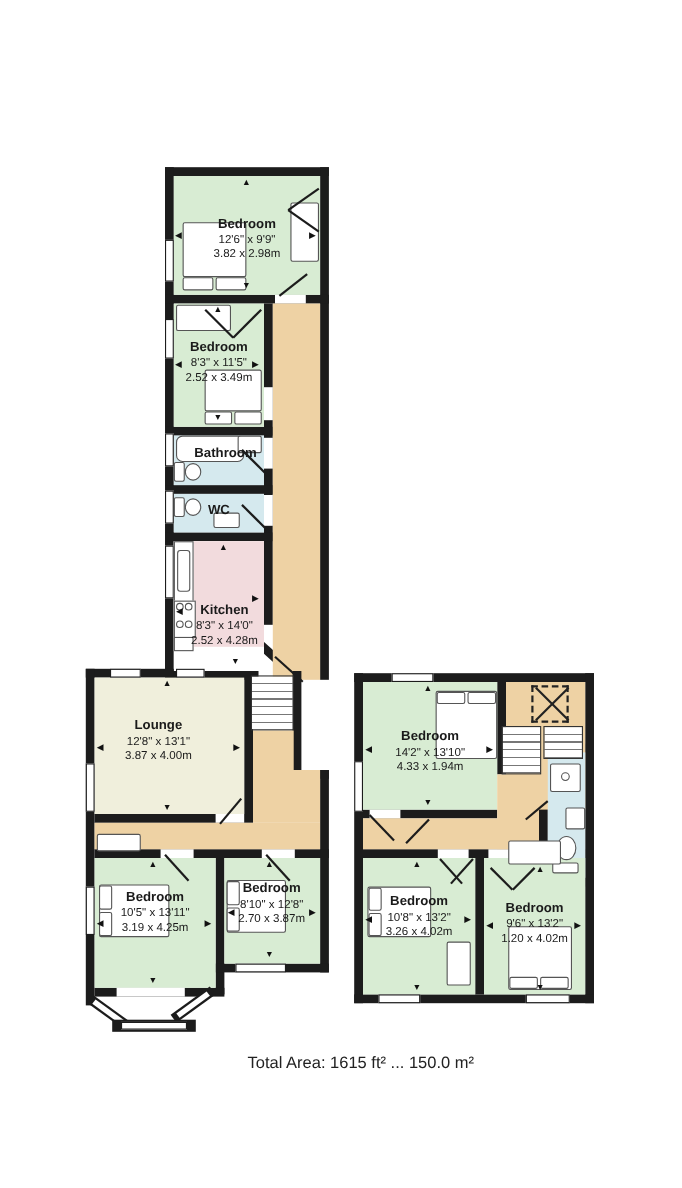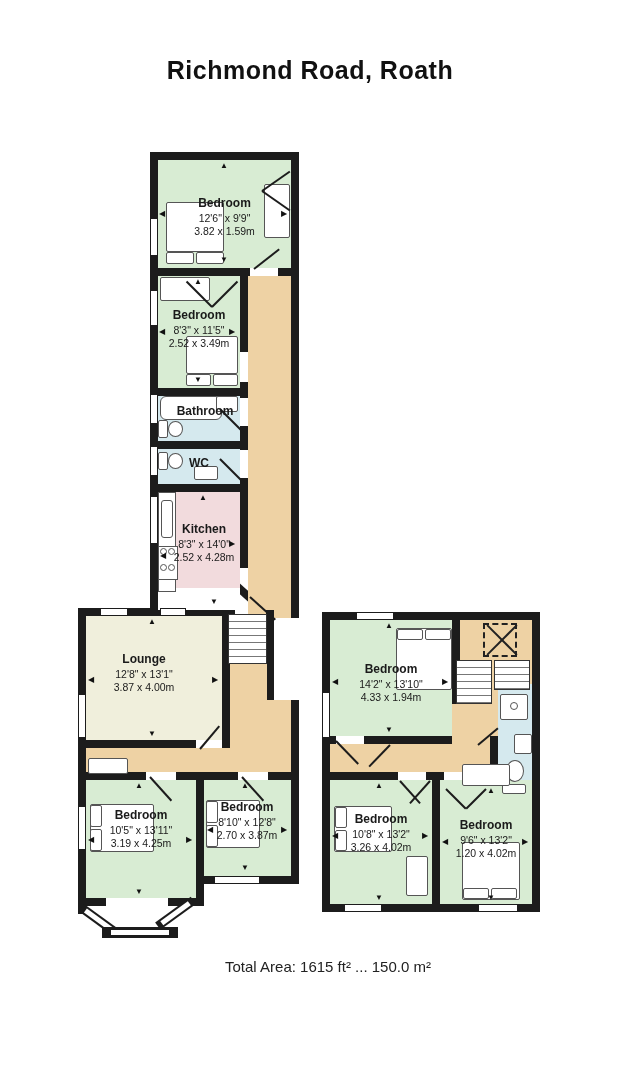--- a/index.html
+++ b/index.html
@@ -34,21 +34,20 @@
   .hob{position:absolute;display:flex;flex-wrap:wrap;gap:1px;padding:1px;background:#fff;border:1px solid #555;box-sizing:border-box;}
   .burner{width:7px;height:7px;border:1px solid #555;border-radius:50%;box-sizing:border-box;}
   .ftr1{position:absolute;left:0;top:958px;width:620px;text-align:center;font-size:15px;color:#222;padding-left:18px;}
   .ftr2{position:absolute;left:0;top:986px;width:620px;text-align:center;font-size:11px;color:#333;}
 </style>
 </head>
 <body>
 
 <div id="canvas">
 
-  <div class="ttl">Richmond Road, Roath</div>
 
   <div class="w" style="left:150px;top:152px;width:149px;height:8px"></div>
   <div class="w" style="left:150px;top:152px;width:8px;height:466px"></div>
   <div class="w" style="left:291px;top:152px;width:8px;height:466px"></div>
   <div class="w" style="left:150px;top:268px;width:149px;height:8px"></div>
   <div class="gap" style="left:250px;top:268px;width:28px;height:8px"></div>
   <div class="w" style="left:240px;top:276px;width:8px;height:292px"></div>
   <div class="w" style="left:150px;top:388px;width:98px;height:8px"></div>
   <div class="w" style="left:150px;top:441px;width:98px;height:8px"></div>
   <div class="w" style="left:150px;top:484px;width:98px;height:8px"></div>
@@ -102,34 +101,34 @@
   <div class="diag" style="left:254px;top:268px;width:32px;transform:rotate(-38deg)"></div>
   <div class="diag" style="left:212px;top:306px;width:36px;transform:rotate(-135deg)"></div>
   <div class="diag" style="left:212px;top:306px;width:36px;transform:rotate(-45deg)"></div>
   <div class="diag" style="left:244px;top:432px;width:34px;transform:rotate(-135deg)"></div>
   <div class="diag" style="left:244px;top:482px;width:34px;transform:rotate(-135deg)"></div>
   <div class="diag" style="left:250px;top:596px;width:34px;transform:rotate(42deg)"></div>
 
   <div class="rlabel" style="left:158px;top:196px;width:133px">
     <div class="rname">Bedroom</div>
     <div class="rdim">12'6" x 9'9"</div>
-    <div class="rdim">3.82 x 1.59m</div>
+    <div class="rdim">3.82 x 2.98m</div>
   </div>
   <div class="rlabel" style="left:158px;top:308px;width:82px">
     <div class="rname">Bedroom</div>
     <div class="rdim">8'3" x 11'5"</div>
     <div class="rdim">2.52 x 3.49m</div>
   </div>
   <div class="rlabel" style="left:171px;top:404px;width:68px">
     <div class="rname">Bathroom</div>
   </div>
   <div class="rlabel" style="left:158px;top:456px;width:82px">
     <div class="rname">WC</div>
   </div>
-  <div class="rlabel" style="left:162px;top:522px;width:84px">
+  <div class="rlabel" style="left:162px;top:547px;width:84px">
     <div class="rname">Kitchen</div>
     <div class="rdim">8'3" x 14'0"</div>
     <div class="rdim">2.52 x 4.28m</div>
   </div>
 
   <span class="ar au" style="left:220px;top:162px"></span>
   <span class="ar ad" style="left:220px;top:256px"></span>
   <span class="ar al" style="left:159px;top:210px"></span>
   <span class="ar arr" style="left:281px;top:210px"></span>
   <span class="ar au" style="left:194px;top:278px"></span>

